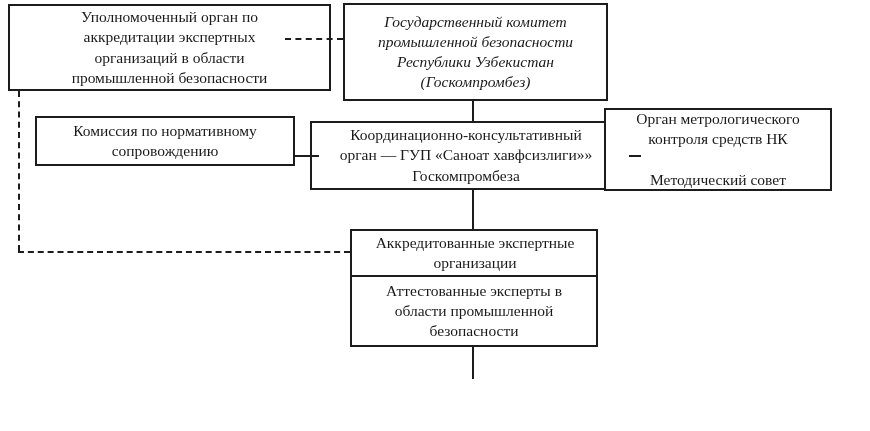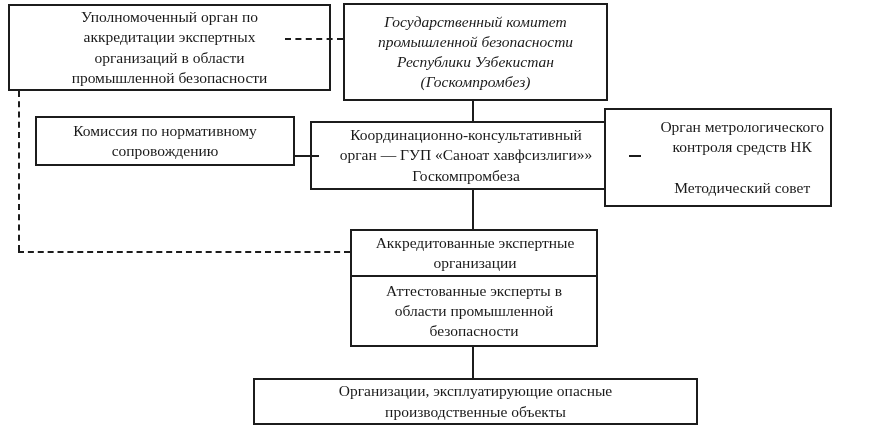--- a/index.html
+++ b/index.html
@@ -38,21 +38,21 @@
   .conn.solid-v { width: 2px; background: #1c1c1c; }
   .conn.solid-h { height: 2px; background: #1c1c1c; }
   .conn.dash-v  { width: 0; border-left: 2px dashed #1c1c1c; }
   .conn.dash-h  { height: 0; border-top: 2px dashed #1c1c1c; }
 
   
   #box-accreditation { left: 8px;   top: 4px;   width: 323px; height: 87px; }
   #box-committee     { left: 343px; top: 3px;   width: 265px; height: 98px; font-style: italic; }
   #box-commission    { left: 35px;  top: 116px; width: 260px; height: 50px; justify-content: center; }
   #box-coordination  { left: 310px; top: 121px; width: 312px; height: 69px; }
-  #box-metrology     { left: 604px; top: 108px; width: 228px; height: 99px; justify-content: flex-end; }
+  #box-metrology     { left: 604px; top: 108px; width: 228px; height: 83px; }
   #box-expert-orgs   { left: 350px; top: 229px; width: 248px; height: 48px; padding-left: 8px; }
   #box-experts       { left: 350px; top: 275px; width: 248px; height: 72px; }
   #box-operators     { left: 253px; top: 378px; width: 445px; height: 47px; }
 
   
   #conn-committee-coordination { left: 472px; top: 100px; height: 22px; }
   #conn-coordination-experts   { left: 472px; top: 189px; height: 41px; }
   #conn-experts-operators      { left: 472px; top: 346px; height: 33px; }
   #conn-commission-coordination{ left: 294px; top: 155px; width: 25px; }
   #conn-coordination-metrology { left: 629px; top: 155px; width: 12px; }
@@ -101,24 +101,20 @@
     <span class="box-text">Аккредитованные экспертные
 организации</span>
   </div>
 
   <div class="box" id="box-experts">
     <span class="box-text">Аттестованные эксперты в
 области промышленной
 безопасности</span>
   </div>
 
-  <div class="box" id="box-operators">
-    <span class="box-text">Организации, эксплуатирующие опасные
-производственные объекты</span>
-  </div>
 
   <div class="conn solid-v" id="conn-committee-coordination"></div>
   <div class="conn solid-v" id="conn-coordination-experts"></div>
   <div class="conn solid-v" id="conn-experts-operators"></div>
   <div class="conn solid-h" id="conn-commission-coordination"></div>
   <div class="conn solid-h" id="conn-coordination-metrology"></div>
 
   <div class="conn dash-h" id="dash-accreditation-committee"></div>
   <div class="conn dash-v" id="dash-accreditation-down"></div>
   <div class="conn dash-h" id="dash-accreditation-expert"></div>

